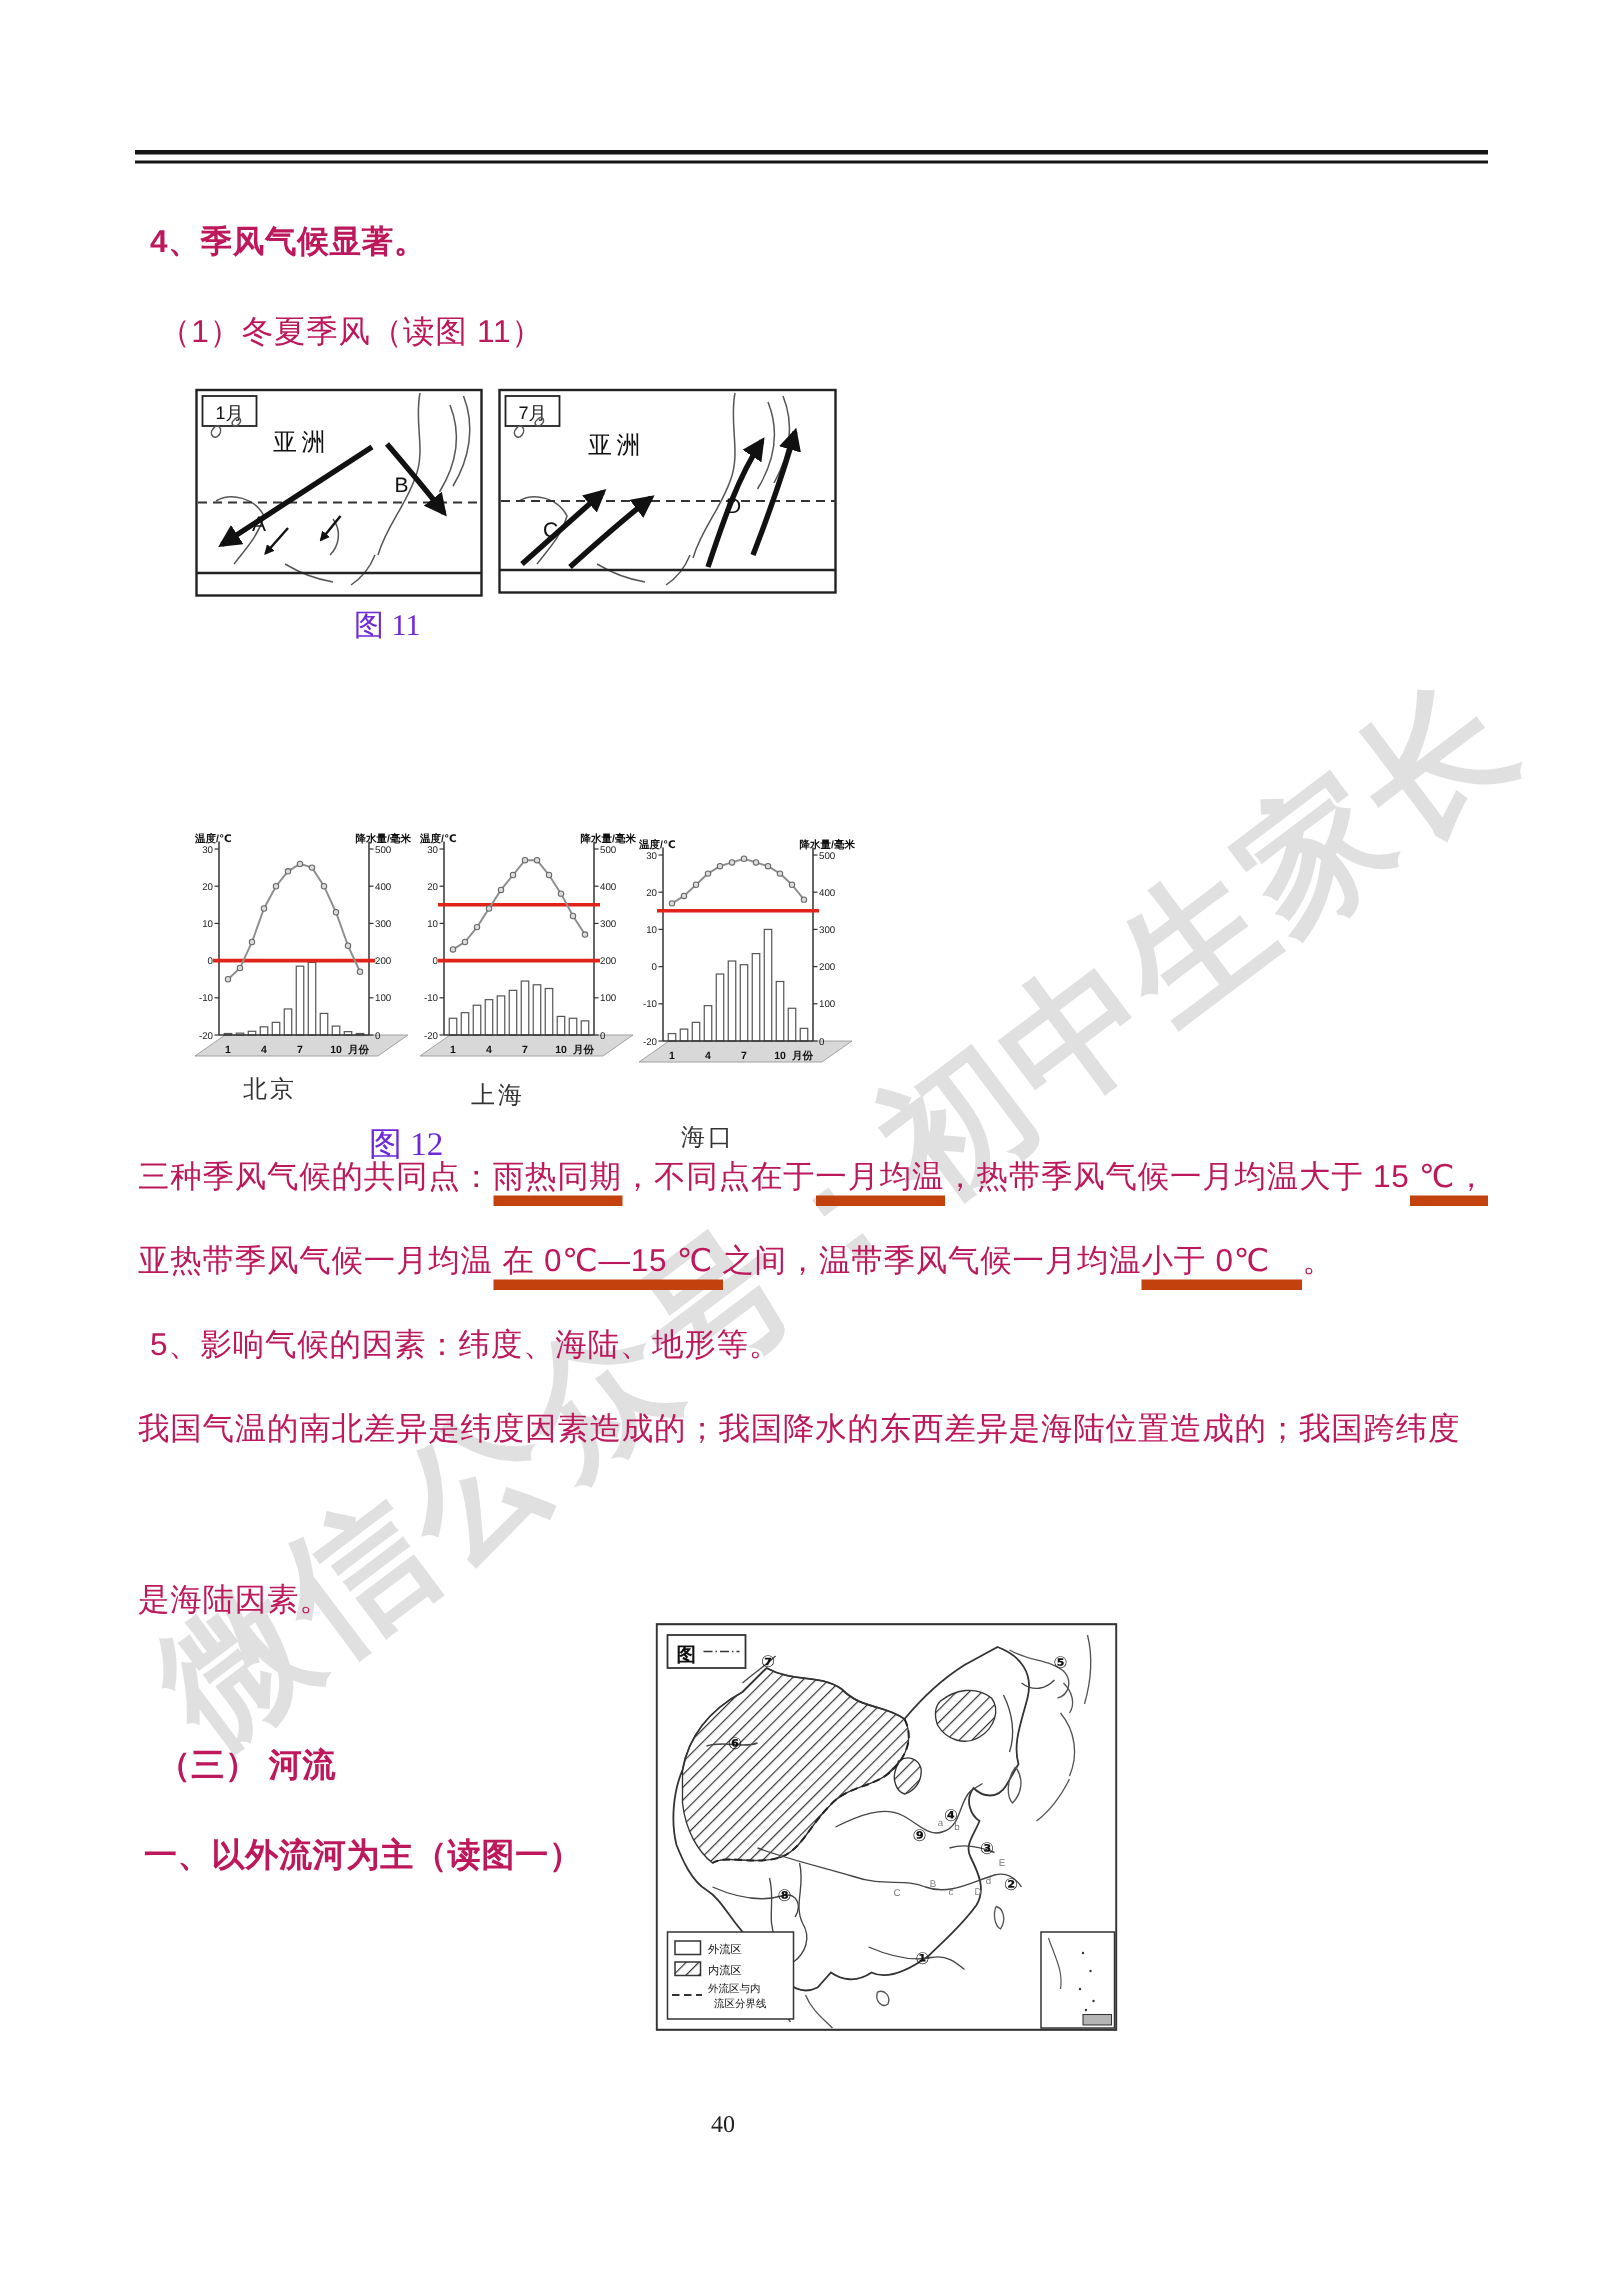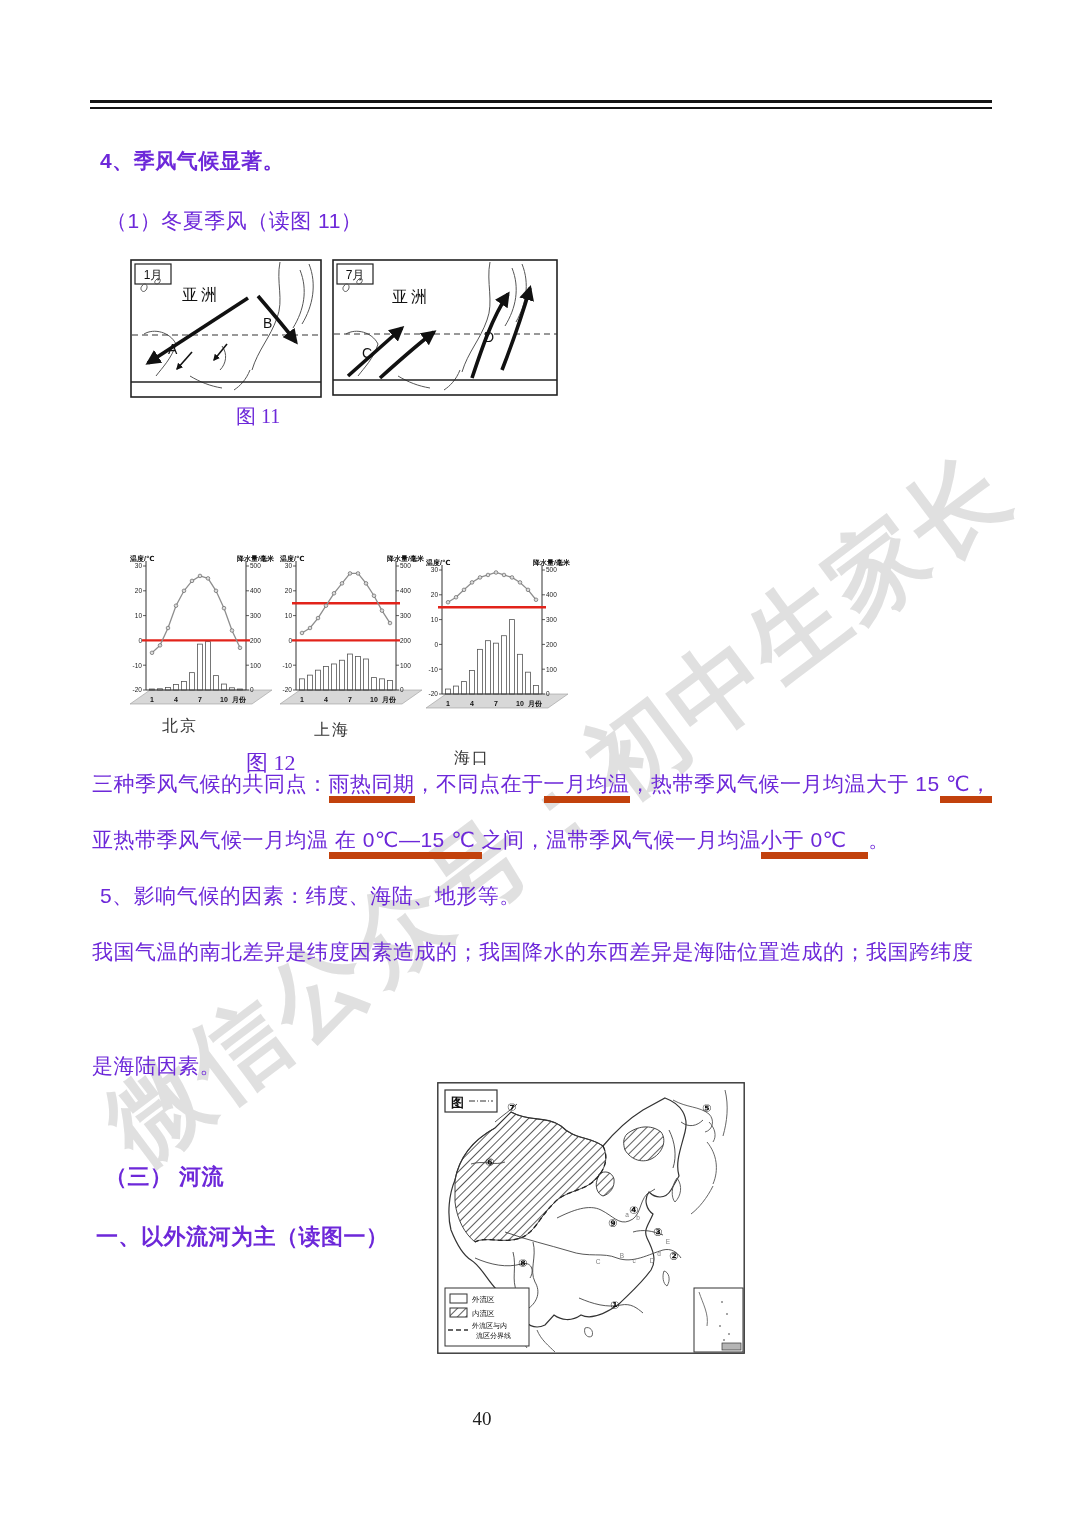--- a/index.html
+++ b/index.html
@@ -1,31 +1,31 @@
 <!DOCTYPE html>
 <html><head>
 <meta charset="utf-8">
 <style>
   html,body{margin:0;padding:0;background:#888;}
   .page{position:relative;width:1080px;height:1528px;background:#ffffff;overflow:hidden;
         font-family:"Liberation Sans","DejaVu Sans",sans-serif;}
   .abs{position:absolute;}
-  .txt{font-size:21px;color:#6d28d9;white-space:nowrap;letter-spacing:0.5px;}
+  .txt{font-size:21px;color:#be185d;white-space:nowrap;letter-spacing:0.5px;}
   .bold{font-weight:bold;}
   .serif{font-family:"Liberation Serif","DejaVu Serif",serif;}
   .u{border-bottom:7px solid #c2410c;padding-bottom:1px;}
   .rule-top{left:90px;top:100px;width:902px;height:4px;
             border-top:3px solid #151515;border-bottom:2px solid #151515;}
   .watermark{left:560px;top:810px;transform:translate(-50%,-50%) rotate(-37deg);
              font-size:96px;font-weight:bold;color:#c7c7c7;opacity:0.55;
              white-space:nowrap;letter-spacing:4px;z-index:1;}
   .content{position:absolute;left:0;top:0;width:100%;height:100%;z-index:2;}
   .caption{font-size:20px;color:#6d28d9;}
   .citylabel{font-size:16px;color:#333;letter-spacing:2px;}
-  .pagenum{left:0;top:1408px;width:964px;text-align:center;font-size:19px;color:#222;}
+  .pagenum{left:0;top:1408px;width:964px;text-align:center;font-size:16px;color:#222;}
   svg text{font-family:"Liberation Sans","DejaVu Sans",sans-serif;}
 </style>
 </head>
 <body>
 
 <div class="page">
 
   <div class="abs watermark">微信公众号：初中生家长</div>
 
   <div class="content">

